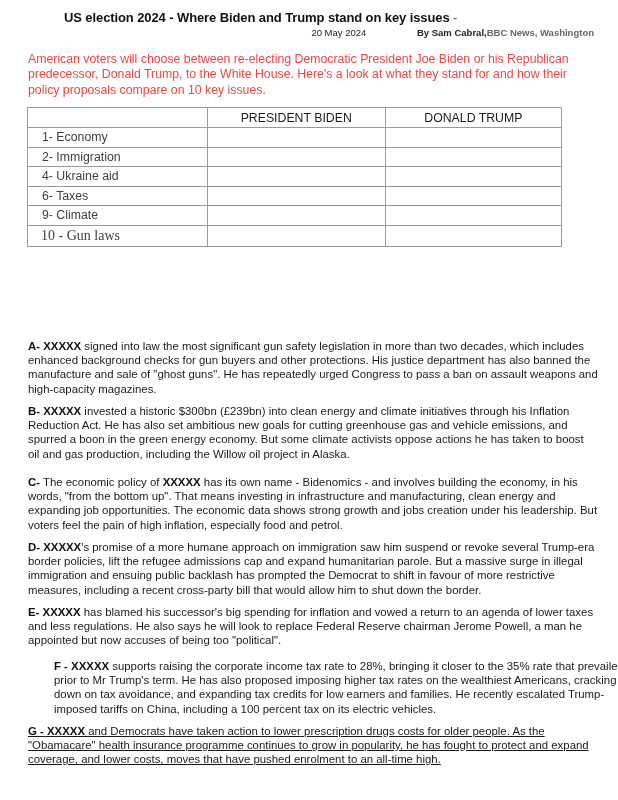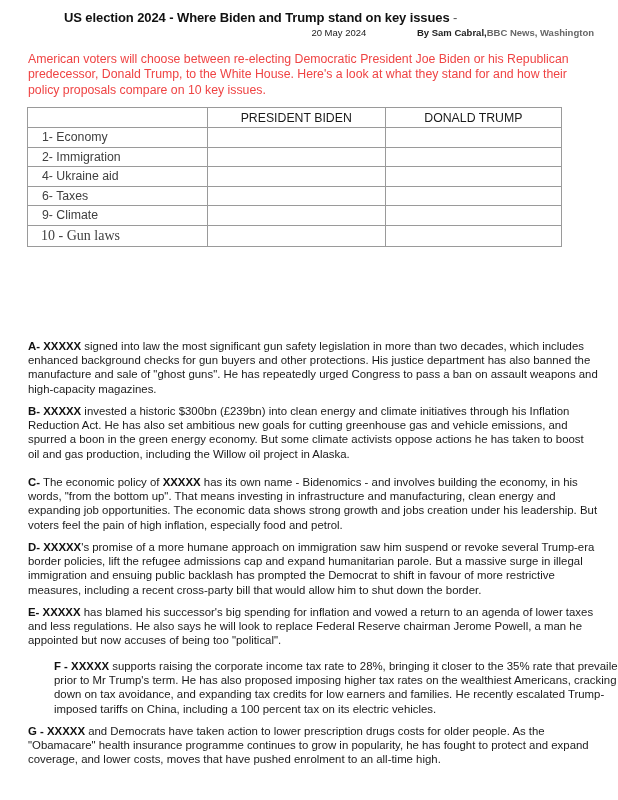--- a/index.html
+++ b/index.html
@@ -163,15 +163,15 @@
 </div>
 
 <div class="para" style="top:605px;">
   <b>E-</b> <b>XXXXX</b><span> has blamed his successor's big spending for inflation and vowed a return to an agenda of lower taxes and less regulations. He also says he will look to replace Federal Reserve chairman Jerome Powell, a man he appointed but now accuses of being too "political".</span>
 </div>
 
 <div class="para" style="top:659px;margin-left:26px;">
   <b>F -</b> <b>XXXXX</b><span> supports raising the corporate income tax rate to 28%, bringing it closer to the 35% rate that prevailed prior to Mr Trump's term. He has also proposed imposing higher tax rates on the wealthiest Americans, cracking down on tax avoidance, and expanding tax credits for low earners and families. He recently escalated Trump-imposed tariffs on China, including a 100 percent tax on its electric vehicles.</span>
 </div>
 
-<div class="para" style="top:724px;">
+<div class="para" style="top:724px;text-decoration:underline;">
   <b>G -</b> <b>XXXXX</b><span> and Democrats have taken action to lower prescription drugs costs for older people. As the "Obamacare" health insurance programme continues to grow in popularity, he has fought to protect and expand coverage, and lower costs, moves that have pushed enrolment to an all-time high.</span>
 </div>
 
 </body></html>

